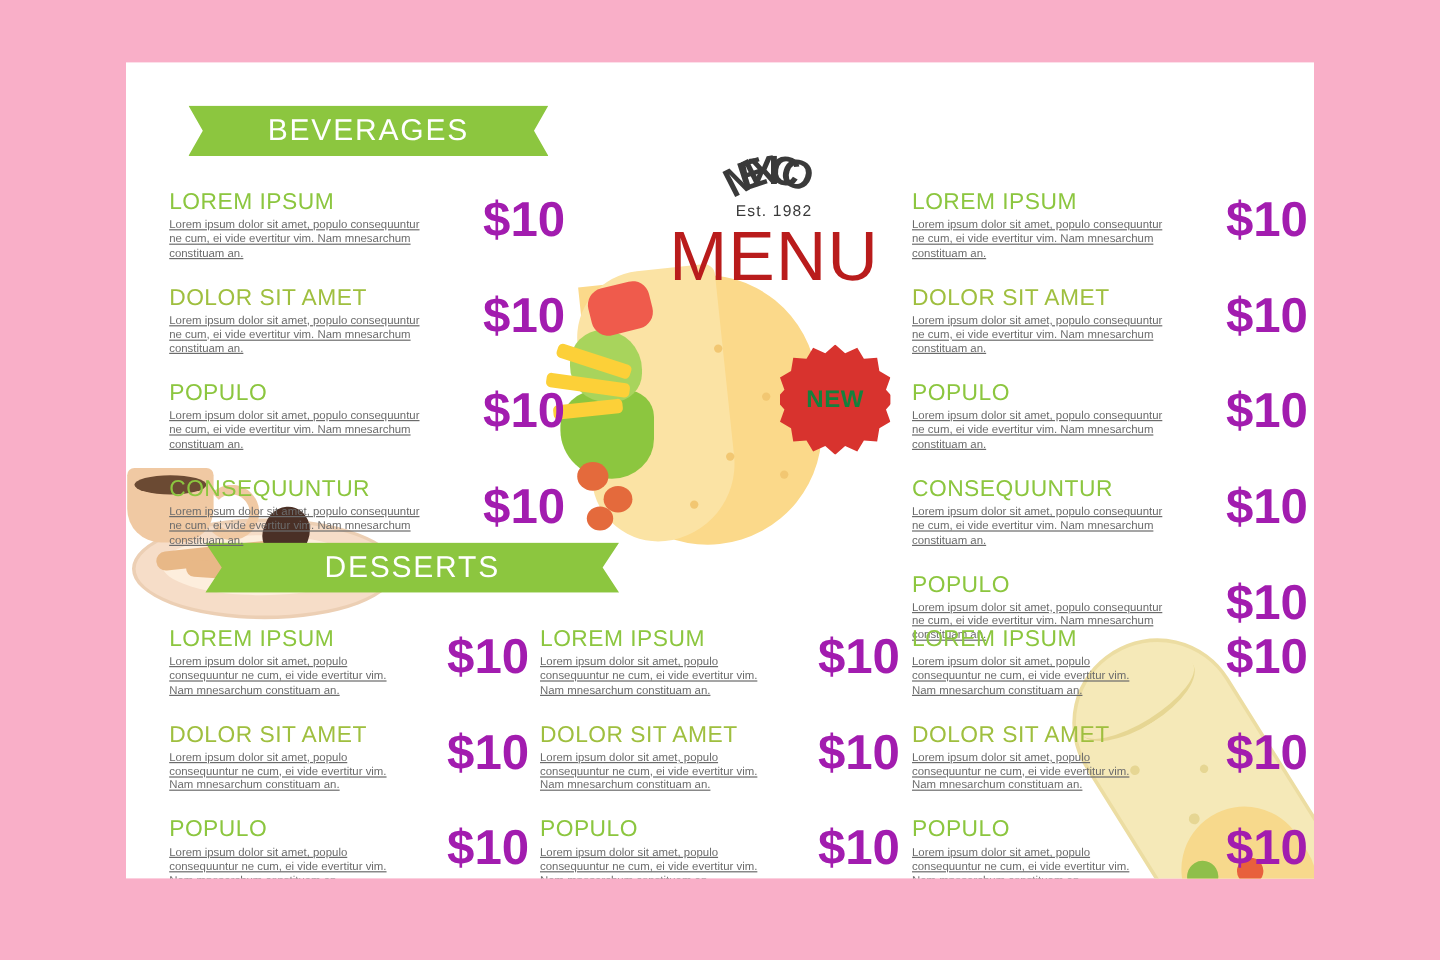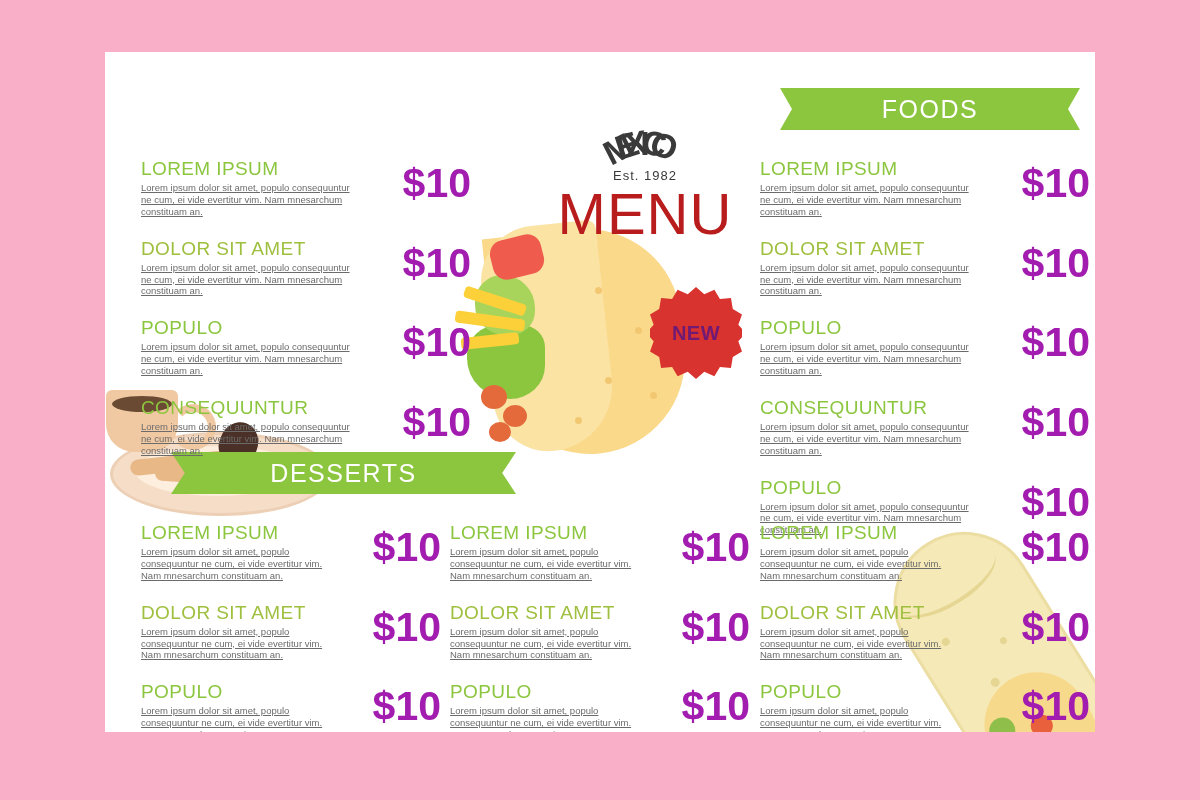--- a/index.html
+++ b/index.html
@@ -133,21 +133,21 @@
   .badge-star {
     position: absolute; inset: 0;
     background: #d8332e;
     clip-path: polygon(50% 0%,59% 8%,70% 3%,76% 13%,88% 12%,90% 24%,100% 30%,96% 41%,
       104% 50%,96% 59%,100% 70%,90% 76%,88% 88%,76% 87%,70% 97%,59% 92%,
       50% 100%,41% 92%,30% 97%,24% 87%,12% 88%,10% 76%,0% 70%,4% 59%,
       -4% 50%,4% 41%,0% 30%,10% 24%,12% 12%,24% 13%,30% 3%,41% 8%);
   }
   .badge-label {
     position: absolute; inset: 0; display: flex; align-items: center;
-    justify-content: center; color: #701a75; font-weight: bold; font-size: 20px;
+    justify-content: center; color: #15803d; font-weight: bold; font-size: 20px;
     letter-spacing: 0.5px;
   }
 
   
   .logo { position: absolute; left: 415px; top: 62px; width: 250px; text-align: center; }
   .logo-arc {
     position: relative; height: 58px; width: 250px; margin: 0 auto;
   }
   .logo-arc span {
     position: absolute; left: 50%; top: 50%;
@@ -257,21 +257,21 @@
       <span style="transform: translate(-50%,-50%) rotate(-18deg);">E</span>
       <span style="transform: translate(-50%,-50%) rotate(-9deg);">X</span>
       <span style="transform: translate(-50%,-50%) rotate(0deg);">I</span>
       <span style="transform: translate(-50%,-50%) rotate(9deg);">C</span>
       <span style="transform: translate(-50%,-50%) rotate(19deg);">O</span>
     </div>
     <div class="logo-est">Est. 1982</div>
     <div class="logo-menu">MENU</div>
   </div>
 
-  <div class="ribbon both rb-foods">FOODS</div>
+  <div class="ribbon both rb-beverages">BEVERAGES</div>
   <div class="ribbon both rb-desserts">DESSERTS</div>
 
   <div class="col col-bev">
     <div class="item">
       <div class="item-name">LOREM IPSUM</div>
       <div class="item-desc">Lorem ipsum dolor sit amet, populo consequuntur ne cum, ei vide evertitur vim. Nam mnesarchum constituam an.</div>
       <div class="item-price">$10</div>
     </div>
     <div class="item">
       <div class="item-name alt">DOLOR SIT AMET</div>

